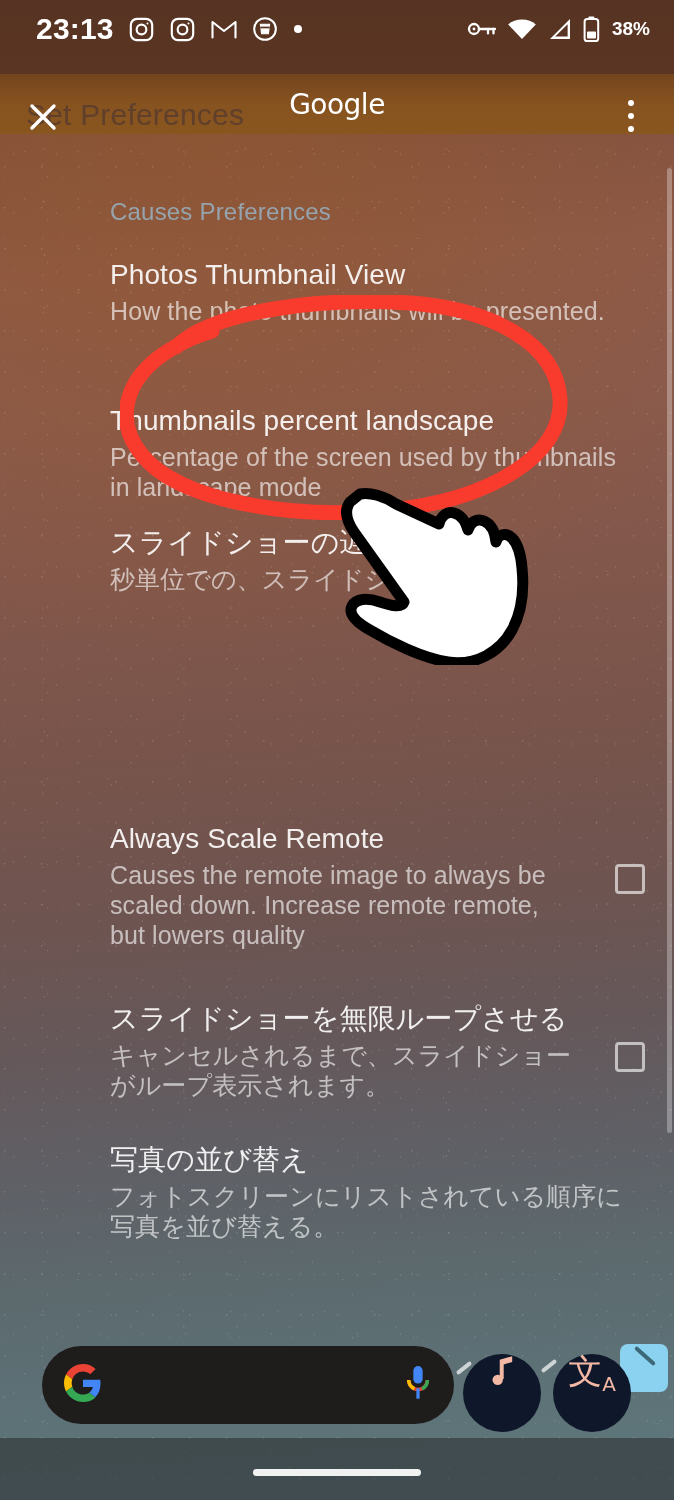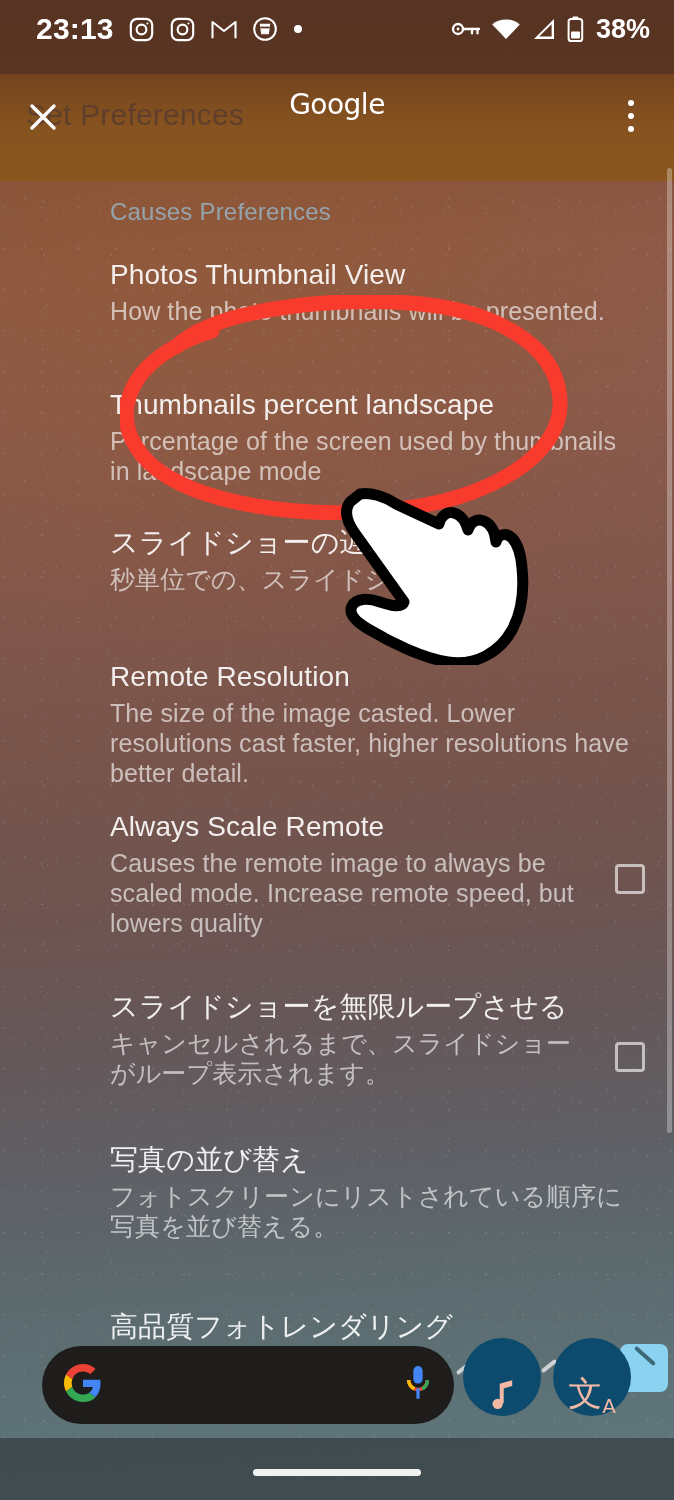--- a/index.html
+++ b/index.html
@@ -49,26 +49,26 @@
   .statusbar {
     position:absolute; left:0; top:0; width:674px; height:74px;
     background:linear-gradient(180deg,#563322 0%,#5b3524 100%);
     display:flex; align-items:center;
     padding:0 24px 16px 36px;
     color:#fff;
   }
   .sb-left { display:flex; align-items:center; gap:14px; flex:1; }
   .sb-time { font-size:30px; font-weight:700; letter-spacing:0.2px; }
   .sb-right { display:flex; align-items:center; gap:10px; }
-  .sb-batt-pct { font-size:27px; font-weight:700; margin-left:2px; }
+  .sb-batt-pct { font-size:19px; font-weight:700; margin-left:2px; }
   .ico { display:block; }
 
   
   .appbar {
-    position:absolute; left:0; top:74px; width:674px; height:107px;
+    position:absolute; left:0; top:74px; width:674px; height:60px;
     background:linear-gradient(180deg,#73441e 0%,#86521f 48%,#8a561f 100%);
     overflow:hidden;
   }
   .appbar-title {
     position:absolute; left:26px; top:24px;
     font-size:30px; color:rgba(92,62,44,0.92);
     letter-spacing:0.2px;
   }
   .appbar-close {
     position:absolute; left:24px; top:24px;
@@ -102,21 +102,21 @@
   .pref { position:absolute; left:110px; width:530px; }
   .pref .title {
     font-size:28px; color:rgba(255,255,255,0.90);
     line-height:1.22; letter-spacing:0.1px;
   }
   .pref .summary {
     font-size:25px; color:rgba(255,255,255,0.62);
     line-height:1.20; margin-top:4px; letter-spacing:0.1px;
     max-width:527px;
   }
-  .pref.hascheck .textwrap { width:470px; }
+  .pref.hascheck .textwrap { width:470px;margin-top:12px; }
   .checkbox {
     position:absolute; width:30px; height:30px;
     border:3px solid rgba(255,255,255,0.62);
     border-radius:4px;
     background:transparent;
   }
 
   
   .jp .title { font-size:28px; }
   .jp .summary { font-size:25px; }
@@ -138,24 +138,24 @@
   
   .dock { position:absolute; left:0; bottom:0; width:674px; height:170px; }
   .searchbar {
     position:absolute; left:42px; bottom:76px;
     width:412px; height:78px;
     background:#1f1d1c; border-radius:40px;
     display:flex; align-items:center; justify-content:space-between;
     padding:0 22px;
   }
   .dock-circle {
-    position:absolute; bottom:84px;
+    position:absolute; bottom:68px;
     width:78px; height:78px; border-radius:50%;
-    background:#0c4a6e;
-    display:flex; align-items:flex-end; justify-content:center;
+    background:#0f172a;
+    display:flex; align-items:flex-start; justify-content:center;
   }
   .dock-circle.music { left:463px; }
   .dock-circle.translate { left:553px; }
   .dock-sparkle {
     position:absolute; width:18px; height:4px; background:rgba(255,255,255,.7);
     border-radius:2px; transform:rotate(-38deg);
   }
   .keep-tile {
     position:absolute; left:620px; bottom:108px;
     width:48px; height:48px; border-radius:8px;
@@ -288,69 +288,58 @@
 
     <div class="category">Causes Preferences</div>
 
     <div class="pref" style="top:100px">
       <div class="textwrap">
         <div class="title">Photos Thumbnail View</div>
         <div class="summary">How the photo thumbnails will be presented.</div>
       </div>
     </div>
 
-    <div class="pref" style="top:230px">
+    <div class="pref" style="top:246px">
       <div class="textwrap">
         <div class="title">Thumbnails percent landscape</div>
         <div class="summary">Percentage of the screen used by thumbnails in landscape mode</div>
       </div>
     </div>
 
     <div class="pref jp" style="top:368px">
       <div class="textwrap">
         <div class="title">スライドショーの遅延</div>
         <div class="summary">秒単位での、スライドショー</div>
       </div>
     </div>
 
-    <div class="pref" style="top:502px">
-      <div class="textwrap">
-        <div class="title">Remote Resolution</div>
-        <div class="summary">The size of the image casted. Lower resolutions cast faster, higher resolutions have better detail.</div>
-      </div>
-    </div>
 
     <div class="pref hascheck" style="top:652px">
       <div class="textwrap">
         <div class="title">Always Scale Remote</div>
-        <div class="summary">Causes the remote image to always be scaled mode. Increase remote speed, but lowers quality</div>
+        <div class="summary">Causes the remote image to always be scaled down. Increase remote remote, but lowers quality</div>
       </div>
       <div class="checkbox" style="left:505px; top:54px"></div>
     </div>
 
     <div class="pref jp" style="top:985px">
       <div class="textwrap">
         <div class="title">写真の並び替え</div>
         <div class="summary">フォトスクリーンにリストされている順序に写真を並び替える。</div>
       </div>
     </div>
 
     <div class="pref hascheck jp" style="top:832px">
       <div class="textwrap">
         <div class="title">スライドショーを無限ループさせる</div>
         <div class="summary">キャンセルされるまで、スライドショーがループ表示されます。</div>
       </div>
       <div class="checkbox" style="left:505px; top:52px"></div>
     </div>
 
-    <div class="pref jp" style="top:1152px">
-      <div class="textwrap">
-        <div class="title">高品質フォトレンダリング</div>
-      </div>
-    </div>
 
     <div class="scrollbar"></div>
   </div>
 
   <div class="annotation">
     <svg width="450" height="225" viewBox="0 0 450 225" fill="none">
       <path d="M56 52 C92 16, 200 2, 290 8 C372 14, 436 48, 440 104
                C444 160, 370 205, 270 215 C168 225, 58 205, 22 160
                C-6 126, 4 84, 48 56 C62 47, 78 40, 92 36" stroke="#f93b2e" stroke-width="15" stroke-linecap="round"></path>
     </svg>

